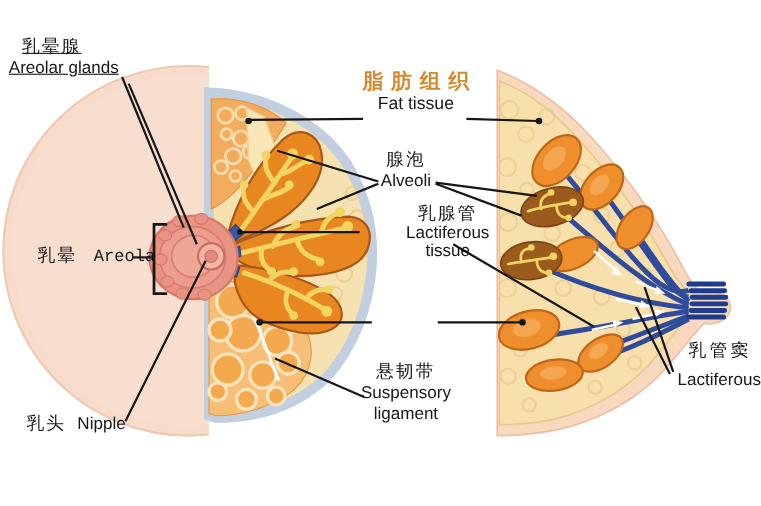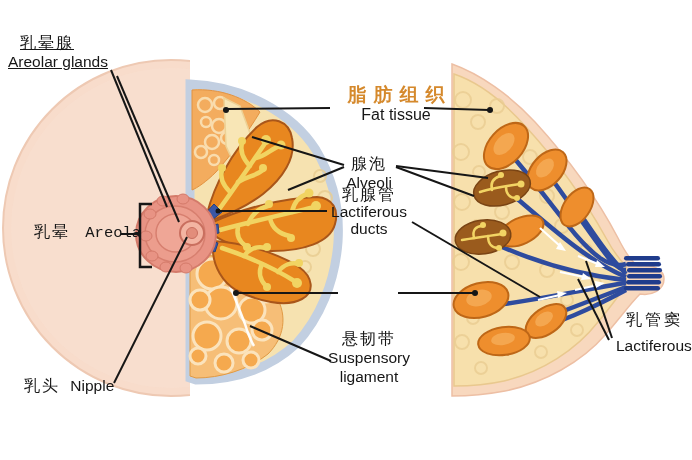--- a/index.html
+++ b/index.html
@@ -5,21 +5,21 @@
   html,body{margin:0;padding:0;background:#ffffff;}
   .canvas{
     position:relative;width:692px;height:460px;background:#ffffff;overflow:hidden;
     font-family:"Liberation Sans","DejaVu Sans",sans-serif;color:#161616;
   }
   .canvas svg{position:absolute;left:0;top:0;}
   .label{position:absolute;color:#161616;font-size:15.5px;line-height:19px;white-space:nowrap;}
   .label .zh{font-size:16px;letter-spacing:2px;display:block;}
   .label .en{display:block;}
   .label.centered{transform:translateX(-50%);text-align:center;}
-  .lh17{line-height:17px;}
+  .lh17{line-height:17px;margin-left:38px;}
   #label-fat-tissue .zh{font-size:19px;font-weight:bold;color:#d5892c;letter-spacing:7px;margin-right:-7px;line-height:21px;}
   #label-fat-tissue .en{font-size:16px;}
   #label-areolar-glands .zh{padding-left:12px;}
   #label-lactiferous-sinuses .zh{padding-left:10px;margin-bottom:9px;letter-spacing:3px;}
   #label-lactiferous-sinuses{line-height:17px;}
   .inline-label .zh{display:inline;}
   .inline-label .en{display:inline;margin-left:6px;}
 </style>
 </head>
 <body>
@@ -292,34 +292,34 @@
   <div class="label inline-label" id="label-areola" style="left:34px;top:224px;font-family:Liberation Mono, monospace;">
     <span class="zh">乳晕</span>
     <span class="en">Areola</span>
   </div>
 
   <div class="label inline-label" id="label-nipple" style="left:24px;top:376px;">
     <span class="zh">乳头</span>
     <span class="en">Nipple</span>
   </div>
 
-  <div class="label centered" id="label-fat-tissue" style="left:378px;top:84px;margin-left:18px;">
+  <div class="label centered" id="label-fat-tissue" style="left:378px;top:64px;">
     <span class="zh">脂肪组织</span>
     <span class="en">Fat tissue</span>
   </div>
 
-  <div class="label centered" id="label-alveoli" style="left:369px;top:154px;">
+  <div class="label centered" id="label-alveoli" style="left:369px;top:136px;">
     <span class="zh">腺泡</span>
     <span class="en">Alveoli</span>
   </div>
 
   <div class="label centered lh17" id="label-lactiferous-ducts" style="left:369px;top:186px;">
     <span class="zh">乳腺管</span>
     <span class="en">Lactiferous</span>
-    <span class="en">ducts</span>
+    <span class="en">tissue</span>
   </div>
 
 
   <div class="label centered" id="label-suspensory-ligament" style="left:369px;top:329px;">
     <span class="zh">悬韧带</span>
     <span class="en">Suspensory</span>
     <span class="en">ligament</span>
   </div>
 
   <div class="label" id="label-lactiferous-sinuses" style="left:616px;top:311px;">

